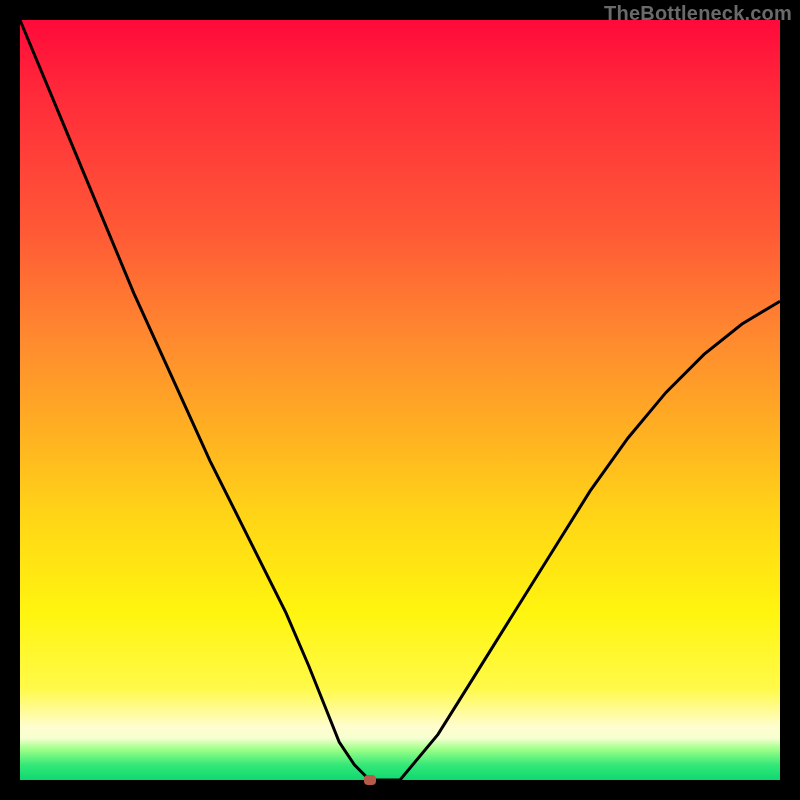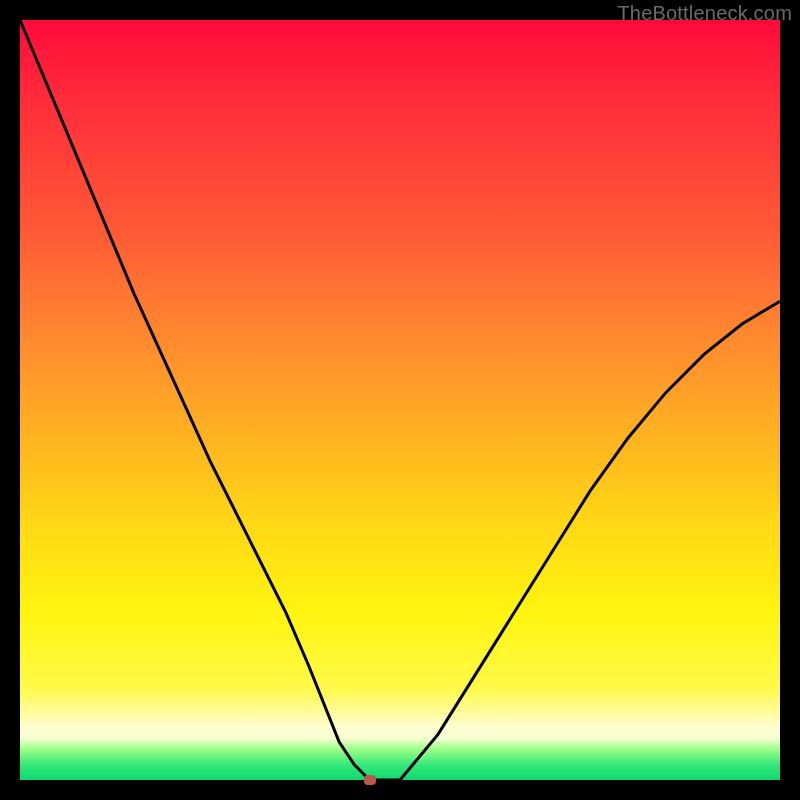--- a/index.html
+++ b/index.html
@@ -48,21 +48,21 @@
     width: 760px;
     height: 760px;
     overflow: visible;
   }
   .watermark {
     position: absolute;
     top: 2px;
     right: 8px;
     color: #6a6a6a;
     font-size: 20px;
-    font-weight: 400;
+    font-weight: 700;
     letter-spacing: 0.2px;
     user-select: none;
   }
   .min-marker {
     position: absolute;
     width: 12px;
     height: 10px;
     border-radius: 4px;
     transform: translate(-50%, -50%);
   }

